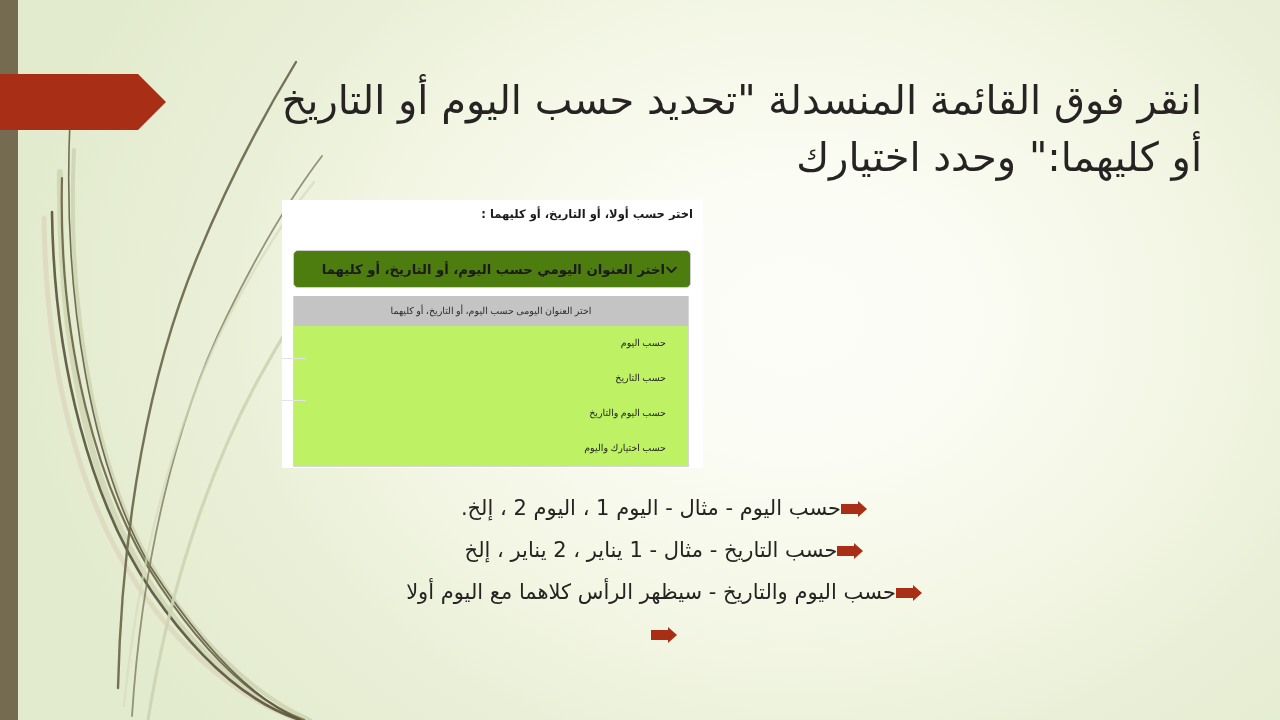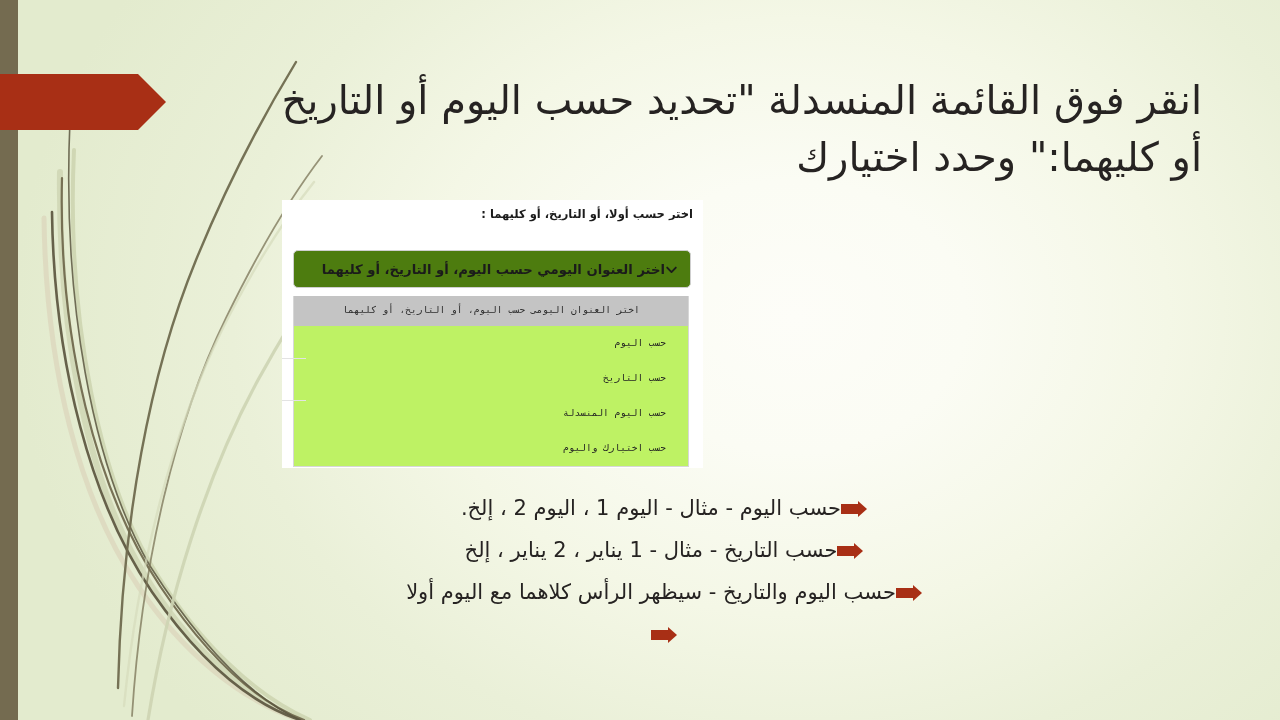--- a/index.html
+++ b/index.html
@@ -142,21 +142,21 @@
     border-left: 1px solid #d7d7d7;
     border-bottom: 1px solid #d7d7d7;
   }
 
   .dd-opt {
     font-size: 9.5px;
     color: #222222;
     direction: rtl;
     text-align: right;
     white-space: nowrap;
-    font-family: Liberation Mono, monospace;
+    font-family: Liberation Serif, serif;
   }
 
   .dd-opt.header {
     background: #c4c4c4;
     color: #2a2a2a;
     height: 30px;
     line-height: 30px;
     padding: 0 14px;
     text-align: center;
   }
@@ -258,21 +258,21 @@
       <svg id="select-chevron" viewBox="0 0 12 12" aria-hidden="true">
         <path d="M2 4.2 L6 8.4 L10 4.2" fill="none" stroke="#1b1b1b" stroke-width="1.7" stroke-linecap="round" stroke-linejoin="round"></path>
       </svg>
       <span id="select-value">اختر العنوان اليومي حسب اليوم، أو التاريخ، أو كليهما</span>
     </div>
 
     <div id="dropdown">
       <div class="dd-opt header">اختر العنوان اليومى حسب اليوم، أو التاريخ، أو كليهما</div>
       <div class="dd-opt item">حسب اليوم</div>
       <div class="dd-opt item">حسب التاريخ</div>
-      <div class="dd-opt item">حسب اليوم المنسدلة</div>
+      <div class="dd-opt item">حسب اليوم والتاريخ</div>
       <div class="dd-opt item">حسب اختيارك واليوم</div>
     </div>
 
     <div class="page-rule" style="left:-2px; top:158px; width:26px;"></div>
     <div class="page-rule" style="left:-2px; top:200px; width:26px;"></div>
   </div>
 
   <div id="bullets">
 
     <div class="bullet-row">

